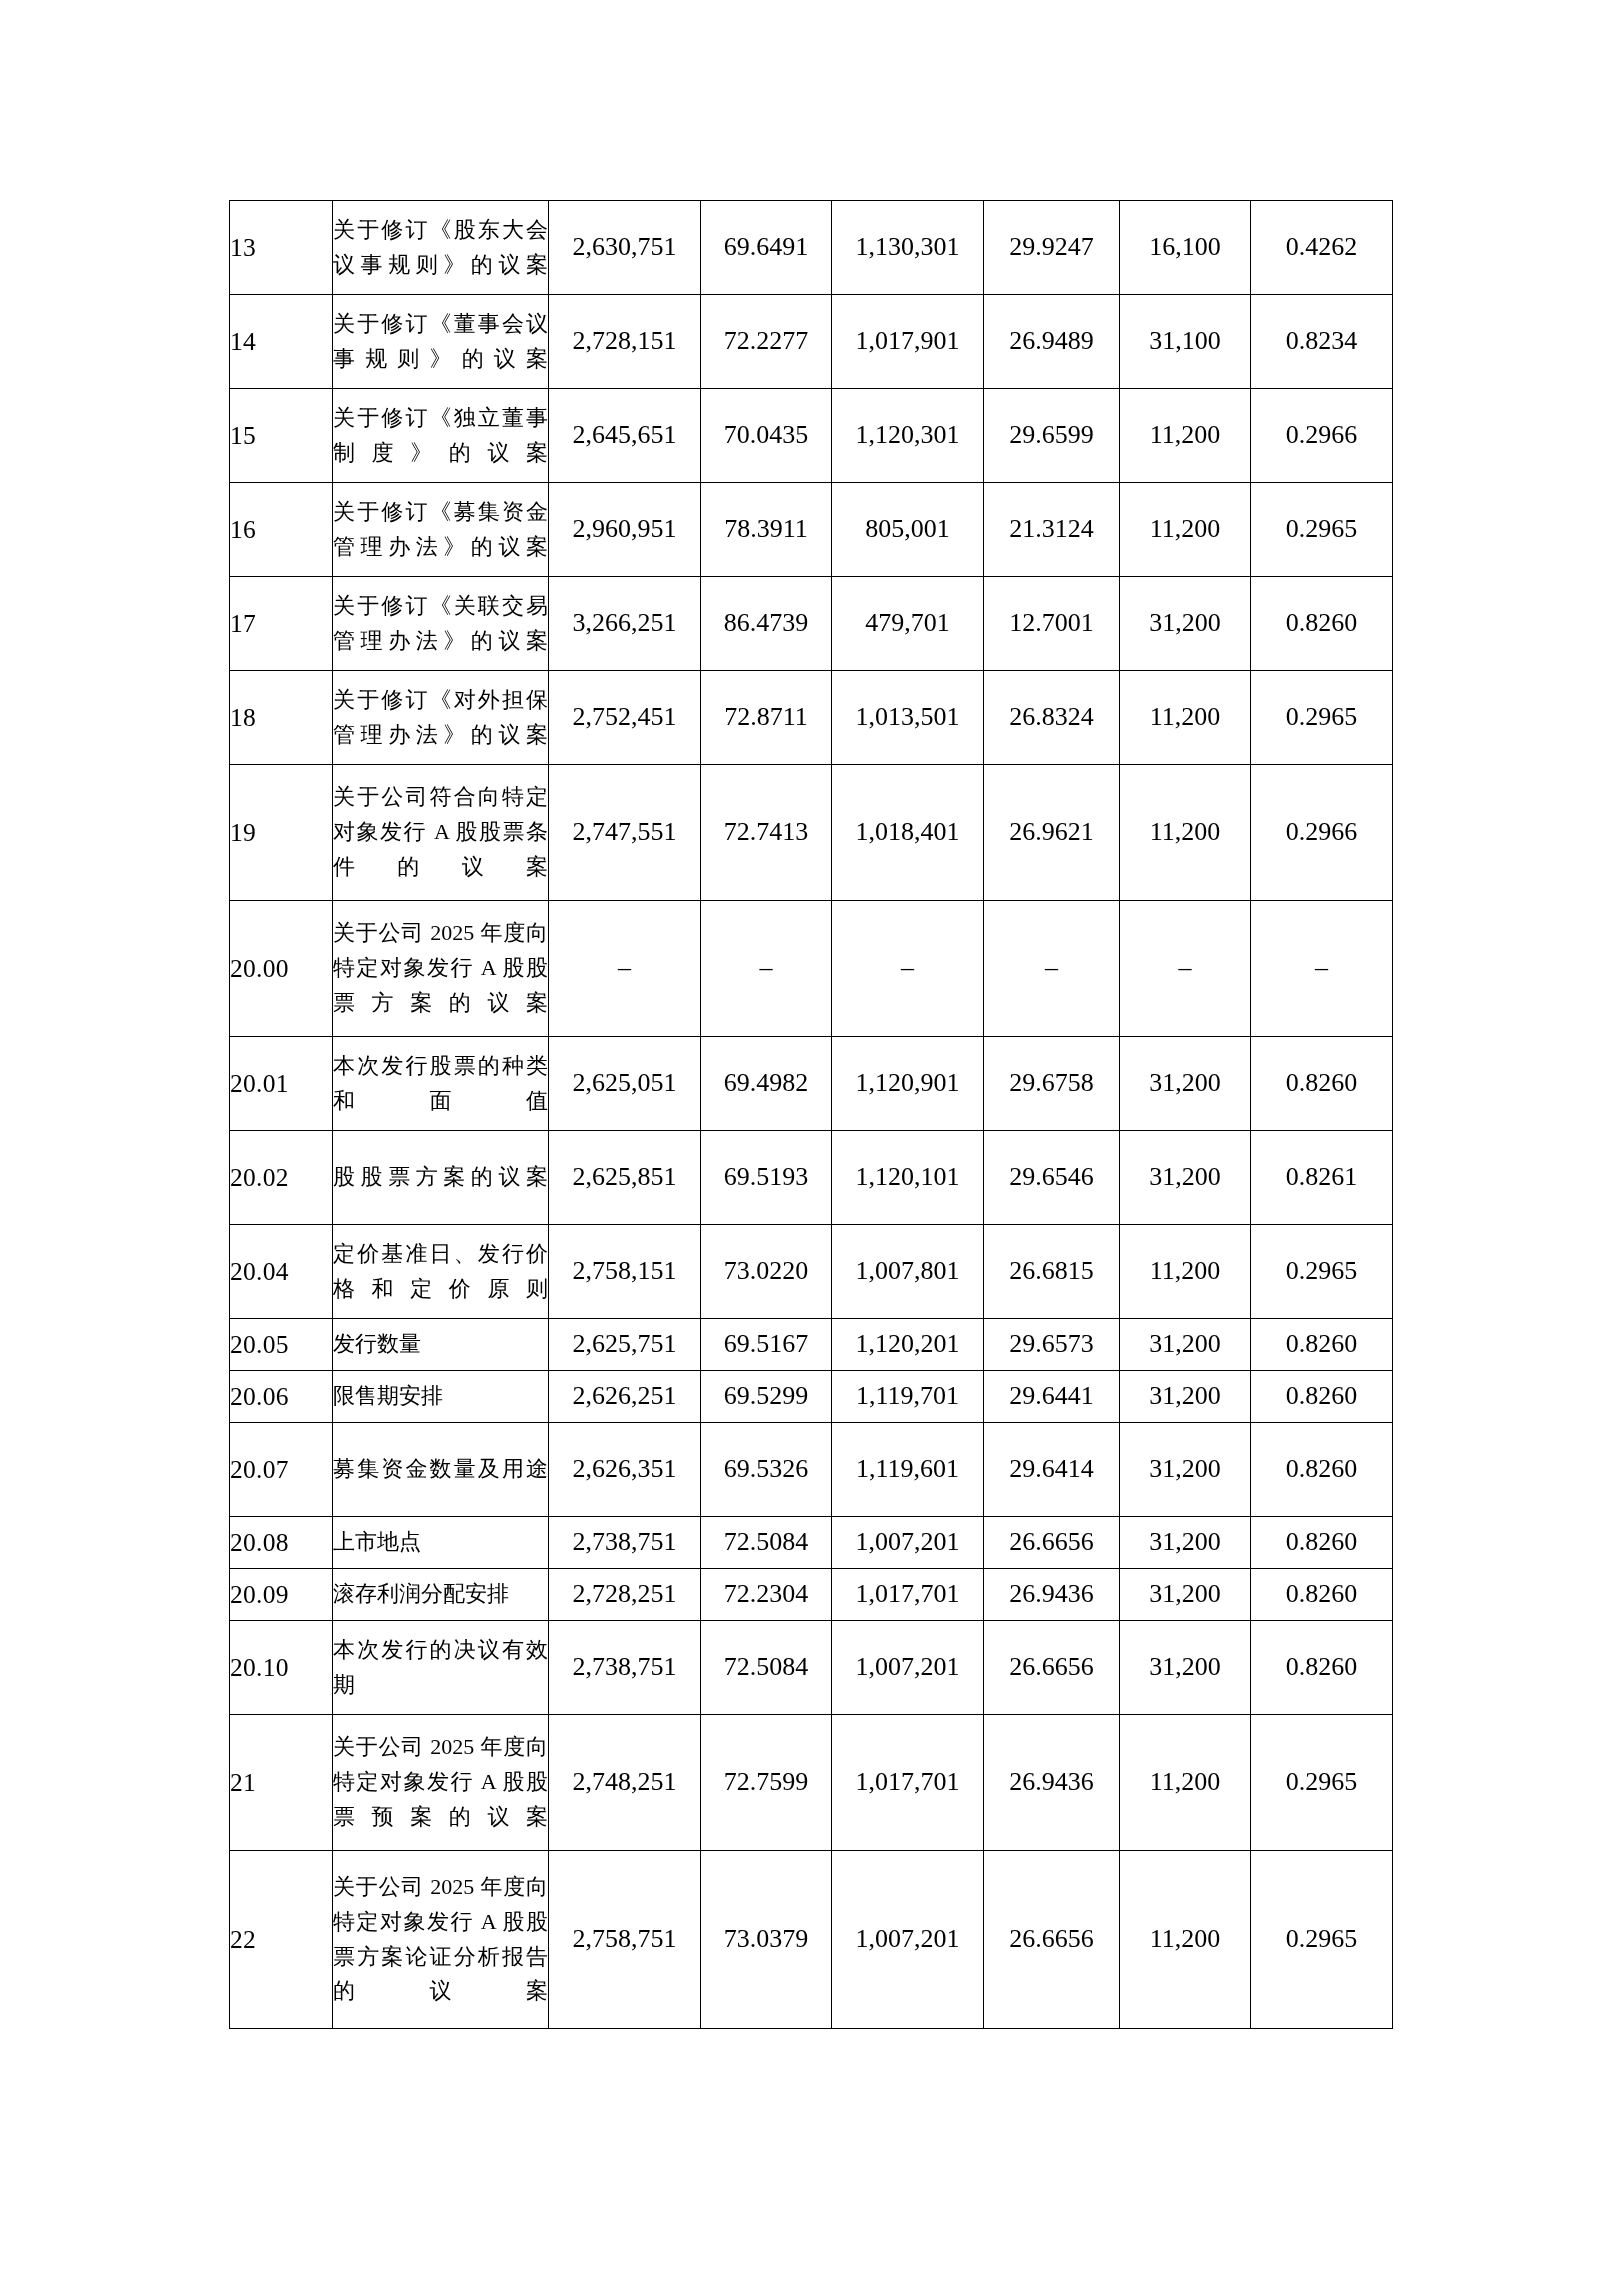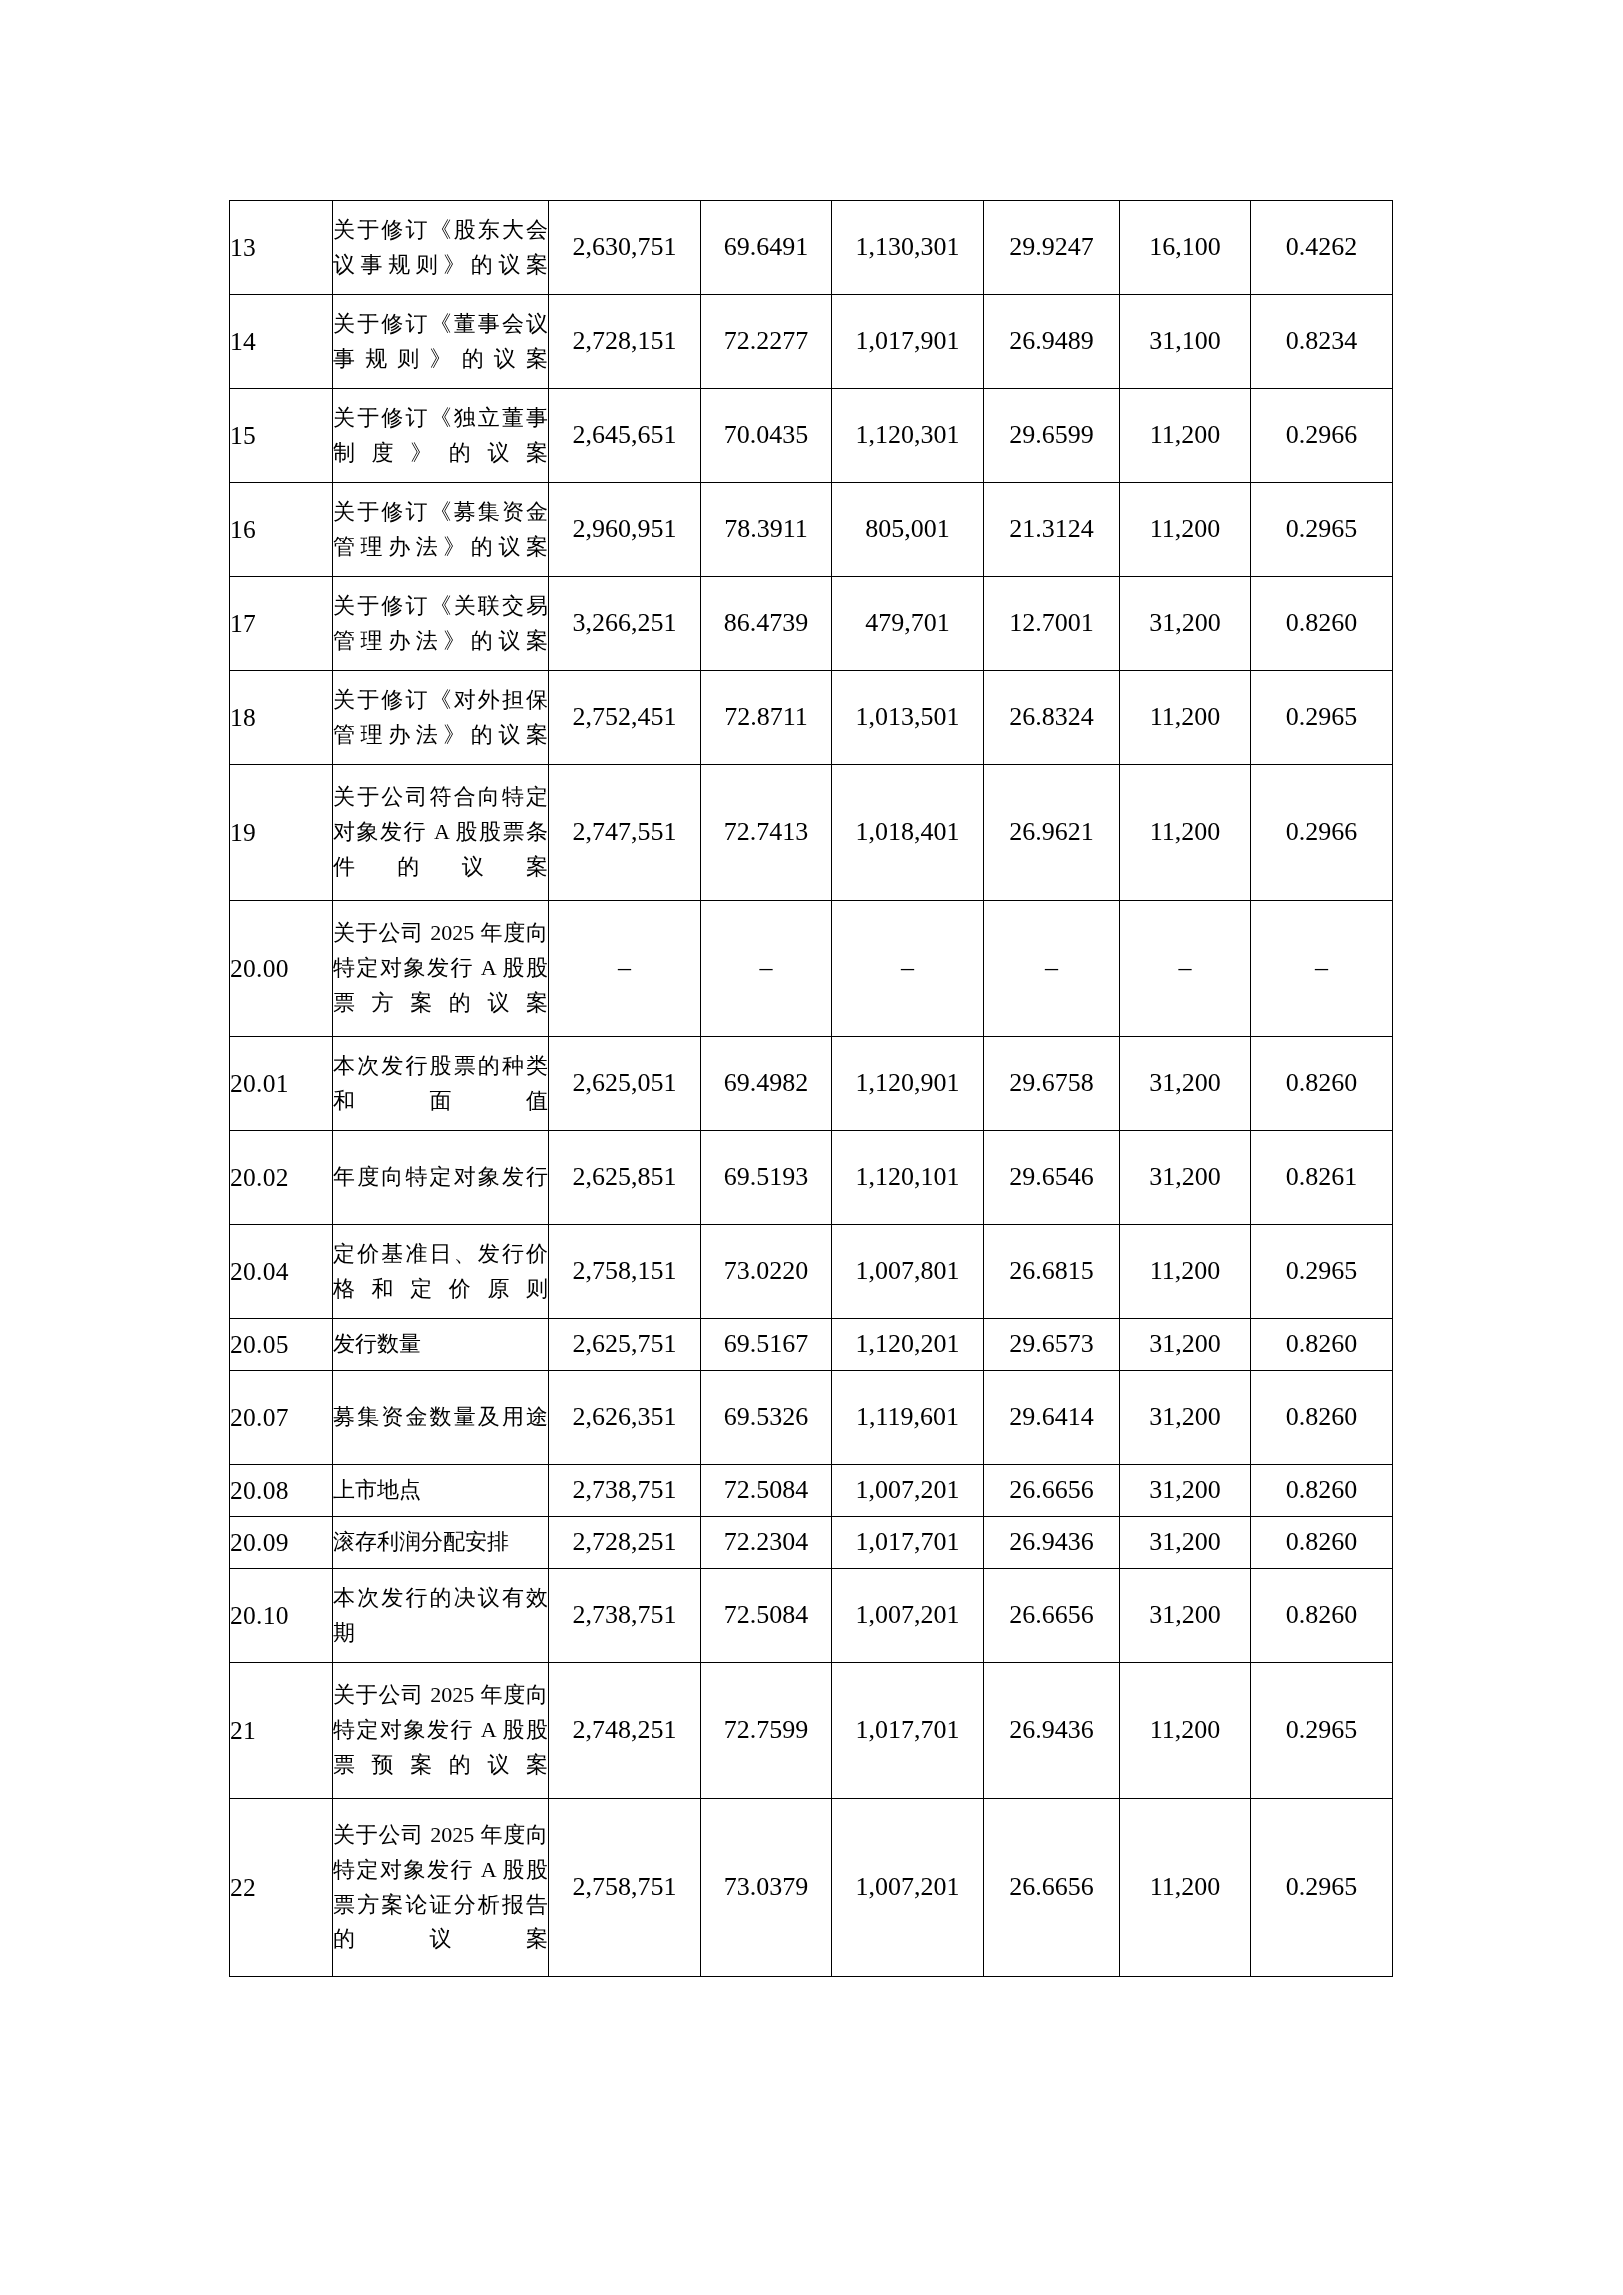--- a/index.html
+++ b/index.html
@@ -185,21 +185,21 @@
             <td class="cell-title">本次发行股票的种类和面值</td>
             <td class="cell-num">2,625,051</td>
             <td class="cell-num">69.4982</td>
             <td class="cell-num">1,120,901</td>
             <td class="cell-num">29.6758</td>
             <td class="cell-num">31,200</td>
             <td class="cell-num">0.8260</td>
           </tr>
           <tr class="r-2">
             <td class="cell-no">20.02</td>
-            <td class="cell-title">年度向特定对象发行</td>
+            <td class="cell-title">股股票方案的议案</td>
             <td class="cell-num">2,625,851</td>
             <td class="cell-num">69.5193</td>
             <td class="cell-num">1,120,101</td>
             <td class="cell-num">29.6546</td>
             <td class="cell-num">31,200</td>
             <td class="cell-num">0.8261</td>
           </tr>
           <tr class="r-2">
             <td class="cell-no">20.04</td>
             <td class="cell-title">定价基准日、发行价格和定价原则</td>
@@ -210,20 +210,30 @@
             <td class="cell-num">11,200</td>
             <td class="cell-num">0.2965</td>
           </tr>
           <tr class="r-1">
             <td class="cell-no">20.05</td>
             <td class="cell-title single">发行数量</td>
             <td class="cell-num">2,625,751</td>
             <td class="cell-num">69.5167</td>
             <td class="cell-num">1,120,201</td>
             <td class="cell-num">29.6573</td>
+            <td class="cell-num">31,200</td>
+            <td class="cell-num">0.8260</td>
+          </tr>
+          <tr class="r-1">
+            <td class="cell-no">20.06</td>
+            <td class="cell-title single">限售期安排</td>
+            <td class="cell-num">2,626,251</td>
+            <td class="cell-num">69.5299</td>
+            <td class="cell-num">1,119,701</td>
+            <td class="cell-num">29.6441</td>
             <td class="cell-num">31,200</td>
             <td class="cell-num">0.8260</td>
           </tr>
           <tr class="r-2">
             <td class="cell-no">20.07</td>
             <td class="cell-title">募集资金数量及用途</td>
             <td class="cell-num">2,626,351</td>
             <td class="cell-num">69.5326</td>
             <td class="cell-num">1,119,601</td>
             <td class="cell-num">29.6414</td>

